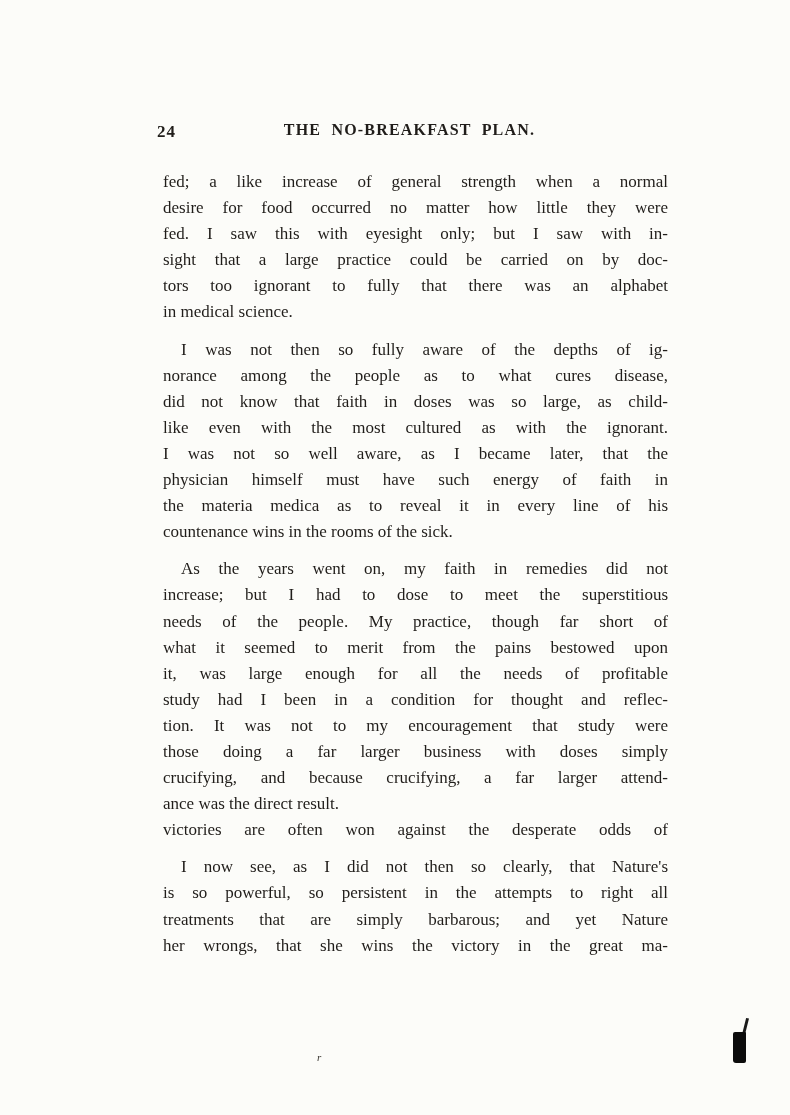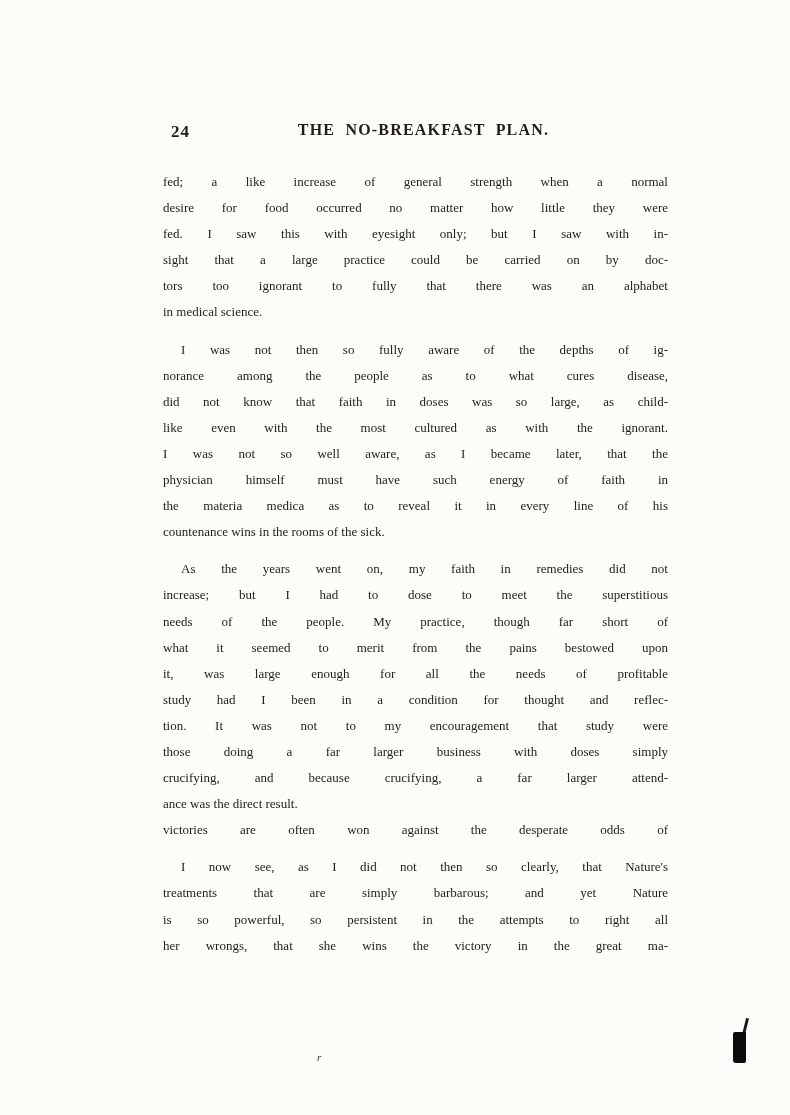--- a/index.html
+++ b/index.html
@@ -12,21 +12,21 @@
     width: 790px;
     height: 1115px;
     background: #fcfcf9;
     font-family: "Liberation Serif", "DejaVu Serif", serif;
     color: #201d1a;
     overflow: hidden;
   }
   .header {
     position: absolute;
     top: 121px;
-    left: 171px;
+    left: 157px;
     width: 505px;
     height: 24px;
   }
   .page-number {
     position: absolute;
     left: 0;
     top: 1px;
     font-size: 17px;
     letter-spacing: 1px;
     font-weight: bold;
@@ -37,21 +37,21 @@
     font-size: 16px;
     letter-spacing: 1.2px;
     word-spacing: 5px;
     font-weight: bold;
   }
   .text-block {
     position: absolute;
     top: 169px;
     left: 163px;
     width: 505px;
-    font-size: 13px;
+    font-size: 17px;
     line-height: 26.1px;
   }
   .paragraph { margin: 0; }
   .line {
     text-align: justify;
     text-align-last: justify;
     height: 26.1px;
     overflow: hidden;
   }
   .line::after {
@@ -129,22 +129,22 @@
         <div class="line">it, was large enough for all the needs of profitable</div>
         <div class="line">study had I been in a condition for thought and reflec-</div>
         <div class="line">tion. It was not to my encouragement that study were</div>
         <div class="line">those doing a far larger business with doses simply</div>
         <div class="line">crucifying, and because crucifying, a far larger attend-</div>
         <div class="line last">ance was the direct result.</div>
       </div>
       <div class="paragraph">
         <div class="line">victories are often won against the desperate odds of</div>
         <div class="line indent">I now see, as I did not then so clearly, that Nature's</div>
+        <div class="line">is so powerful, so persistent in the attempts to right all</div>
         <div class="line">treatments that are simply barbarous; and yet Nature</div>
-        <div class="line">is so powerful, so persistent in the attempts to right all</div>
         <div class="line">her wrongs, that she wins the victory in the great ma-</div>
       </div>
     </div>
 
   <span class="footer-mark">r</span>
 
   <div class="scan-artifact-line"></div>
   <div class="scan-artifact-blob"></div>
 
 </div>

